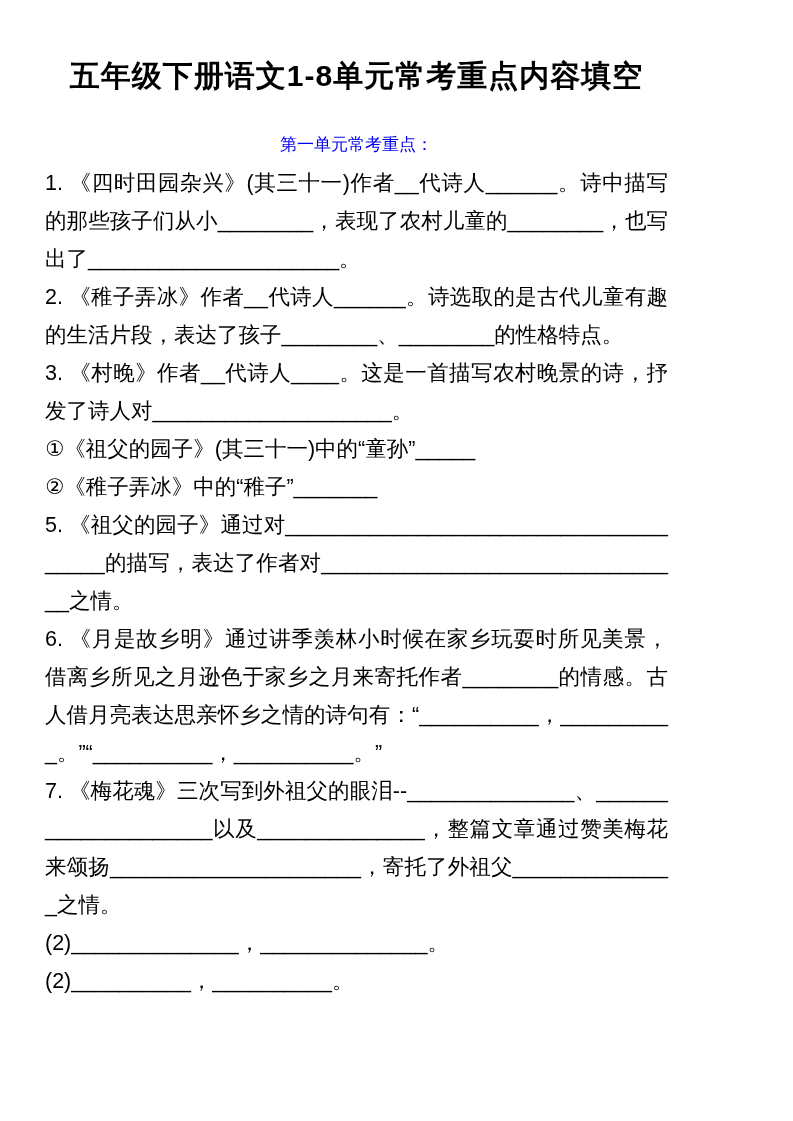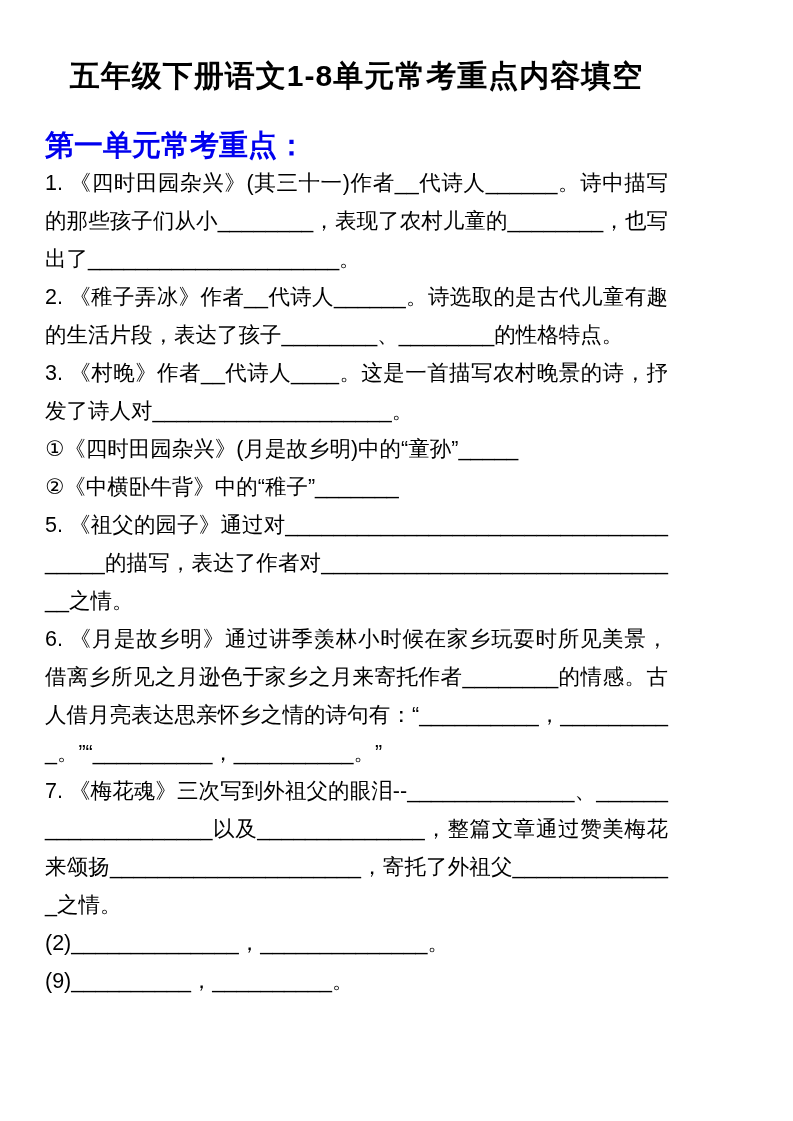--- a/index.html
+++ b/index.html
@@ -22,24 +22,25 @@
     margin: 0 0 30px 0;
     font-size: 30px;
     line-height: 40px;
     font-weight: 700;
     text-align: center;
     letter-spacing: 1px;
     color: #000000;
   }
   .section-heading {
     margin: 0;
-    font-size: 29px;
+    font-size: 17px;
     line-height: 38px;
-    font-weight: 700;
+    font-weight: 400;
     color: #0000ee;
+    text-align: center;
   }
   p.q {
     margin: 0;
     font-size: 21.5px;
     line-height: 38px;
     font-weight: 400;
     text-align: justify;
     word-break: break-all;
     color: #000000;
   }
@@ -48,20 +49,20 @@
 <body>
 
 <div class="page">
   <h1 class="doc-title">五年级下册语文1-8单元常考重点内容填空</h1>
 
   <h2 class="section-heading">第一单元常考重点：</h2>
 
   <p class="q">1. 《四时田园杂兴》(其三十一)作者__代诗人______。诗中描写的那些孩子们从小________，表现了农村儿童的________，也写出了_____________________。</p>
   <p class="q">2. 《稚子弄冰》作者__代诗人______。诗选取的是古代儿童有趣的生活片段，表达了孩子________、________的性格特点。</p>
   <p class="q">3. 《村晚》作者__代诗人____。这是一首描写农村晚景的诗，抒发了诗人对____________________。</p>
-  <p class="q">①《四时田园杂兴》(月是故乡明)中的“童孙”_____</p>
-  <p class="q">②《中横卧牛背》中的“稚子”_______</p>
+  <p class="q">①《祖父的园子》(其三十一)中的“童孙”_____</p>
+  <p class="q">②《稚子弄冰》中的“稚子”_______</p>
   <p class="q">5. 《祖父的园子》通过对_____________________________________的描写，表达了作者对_______________________________之情。</p>
   <p class="q">6. 《月是故乡明》通过讲季羡林小时候在家乡玩耍时所见美景，借离乡所见之月逊色于家乡之月来寄托作者________的情感。古人借月亮表达思亲怀乡之情的诗句有：“__________，__________。”“__________，__________。”</p>
   <p class="q">7. 《梅花魂》三次写到外祖父的眼泪--______________、____________________以及______________，整篇文章通过赞美梅花来颂扬_____________________，寄托了外祖父______________之情。</p>
   <p class="q">(2)______________，______________。</p>
-  <p class="q">(9)__________，__________。</p>
+  <p class="q">(2)__________，__________。</p>
 </div>
 
 </body></html>

